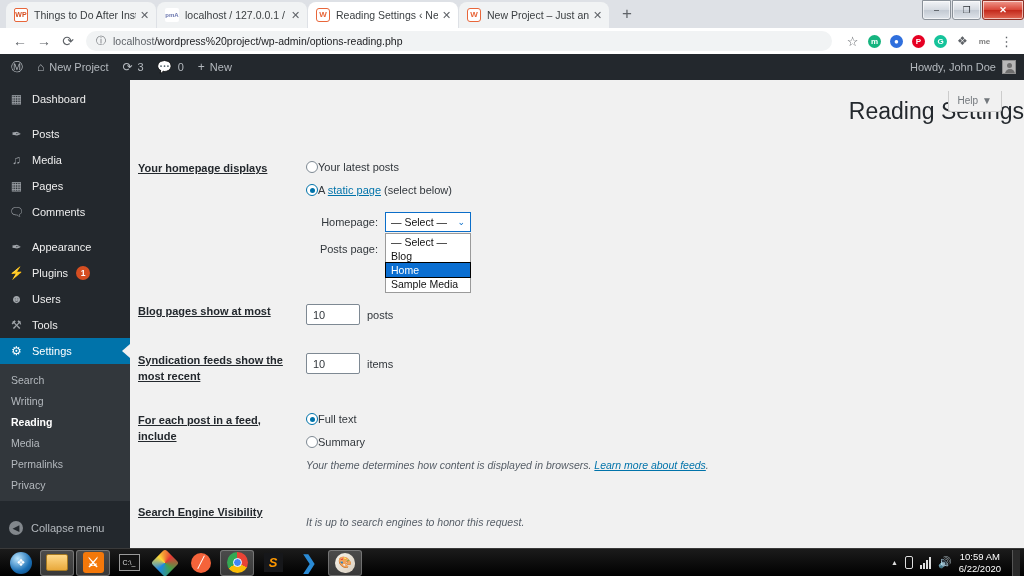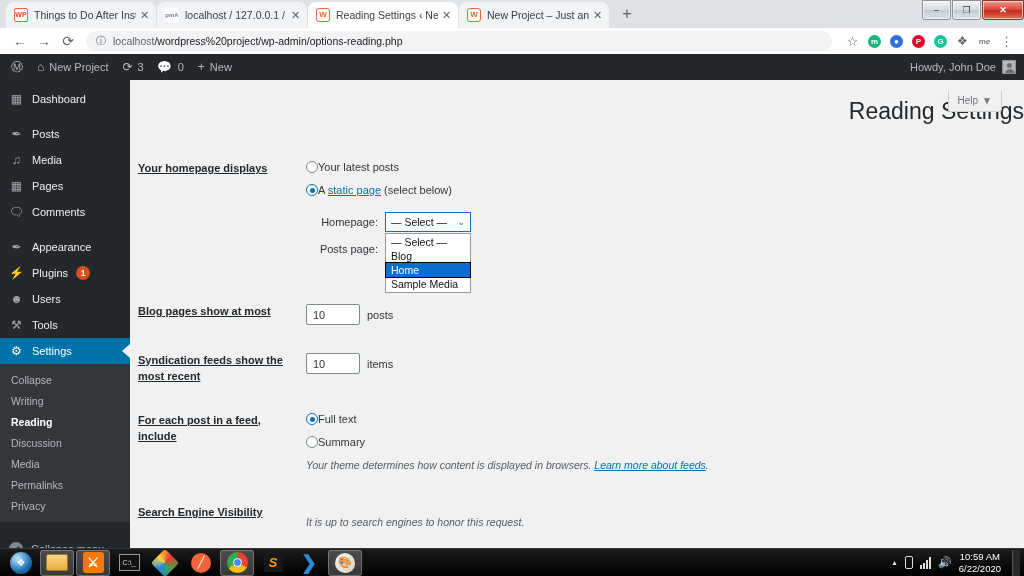--- a/index.html
+++ b/index.html
@@ -339,24 +339,23 @@
         <div class="menu-item">
           <span class="mi-icon">⚒</span>
           <span>Tools</span>
         </div>
         <div class="menu-item current">
           <span class="mi-icon">⚙</span>
           <span>Settings</span>
         </div>
 
         <div class="submenu">
-          <div class="submenu-item">Collapse</div>
+          <div class="submenu-item">Search</div>
           <div class="submenu-item">Writing</div>
           <div class="submenu-item current">Reading</div>
-          <div class="submenu-item">Discussion</div>
           <div class="submenu-item">Media</div>
           <div class="submenu-item">Permalinks</div>
           <div class="submenu-item">Privacy</div>
         </div>
 
         <div class="collapse-row">
           <span class="collapse-icon">◀</span>
           <span>Collapse menu</span>
         </div>
       </div>

